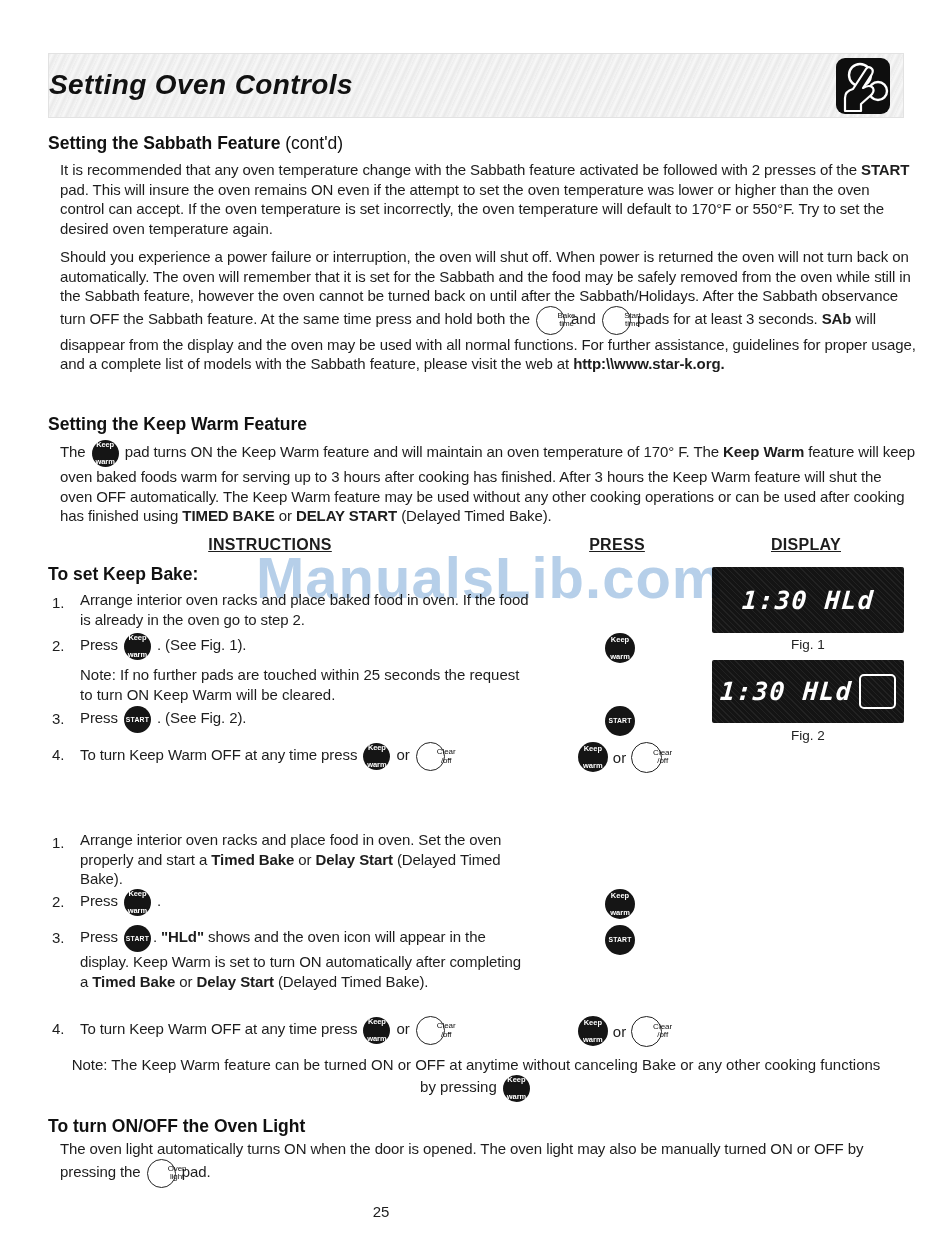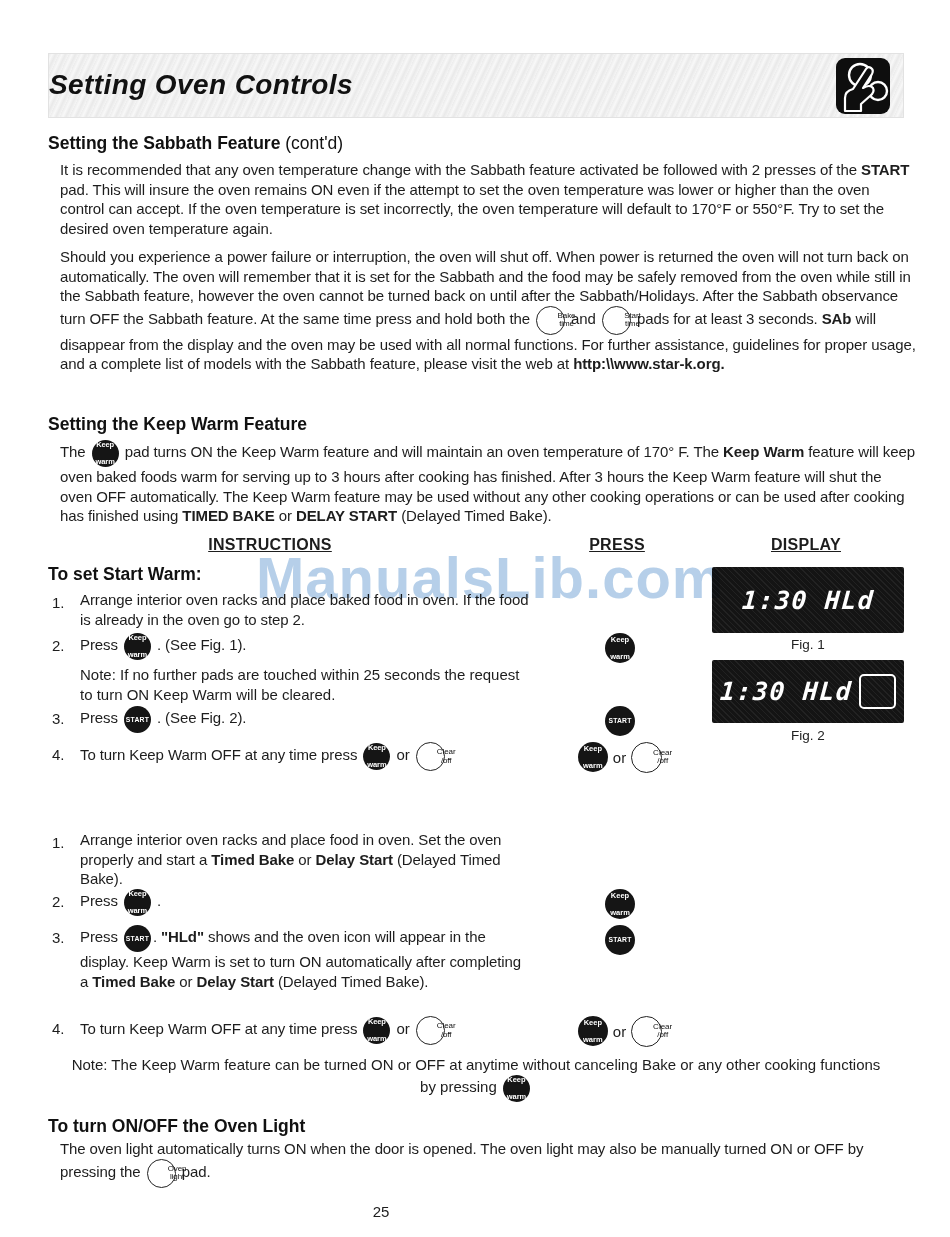--- a/index.html
+++ b/index.html
@@ -114,21 +114,21 @@
   <div class="abs h2" style="left:48px; top:414px;">Setting the Keep Warm Feature</div>
   <div class="abs body left-col" style="top:440px;">The <span class="pad dark">
         <span class="pl">Keep</span>
         <span class="pl">warm</span>
       </span> pad turns ON the Keep Warm feature and will maintain an oven temperature of 170° F. The <b>Keep Warm</b> feature will keep oven baked foods warm for serving up to 3 hours after cooking has finished. After 3 hours the Keep Warm  feature will shut the oven OFF automatically. The Keep Warm  feature may be used without any other cooking operations or can be used after cooking has finished using <b>TIMED BAKE</b> or <b>DELAY START</b> (Delayed Timed Bake).</div>
 
   <div class="colhead" style="left:160px; top:536px;">INSTRUCTIONS</div>
   <div class="colhead" style="left:507px; top:536px;">PRESS</div>
   <div class="colhead" style="left:696px; top:536px;">DISPLAY</div>
 
-  <div class="abs h2" style="left:48px; top:564px;">To set Start Warm:</div>
+  <div class="abs h2" style="left:48px; top:564px;">To set Keep Bake:</div>
 
   <div class="step" style="top:590px;">
       <span class="num">1.</span>
       <div class="stext">Arrange interior oven racks and place baked food in oven. If the food is already in the oven go to step 2.</div>
     </div>
   <div class="step" style="top:633px;">
       <span class="num">2.</span>
       <div class="stext">Press <span class="pad dark">
           <span class="pl">Keep</span>
           <span class="pl">warm</span>

